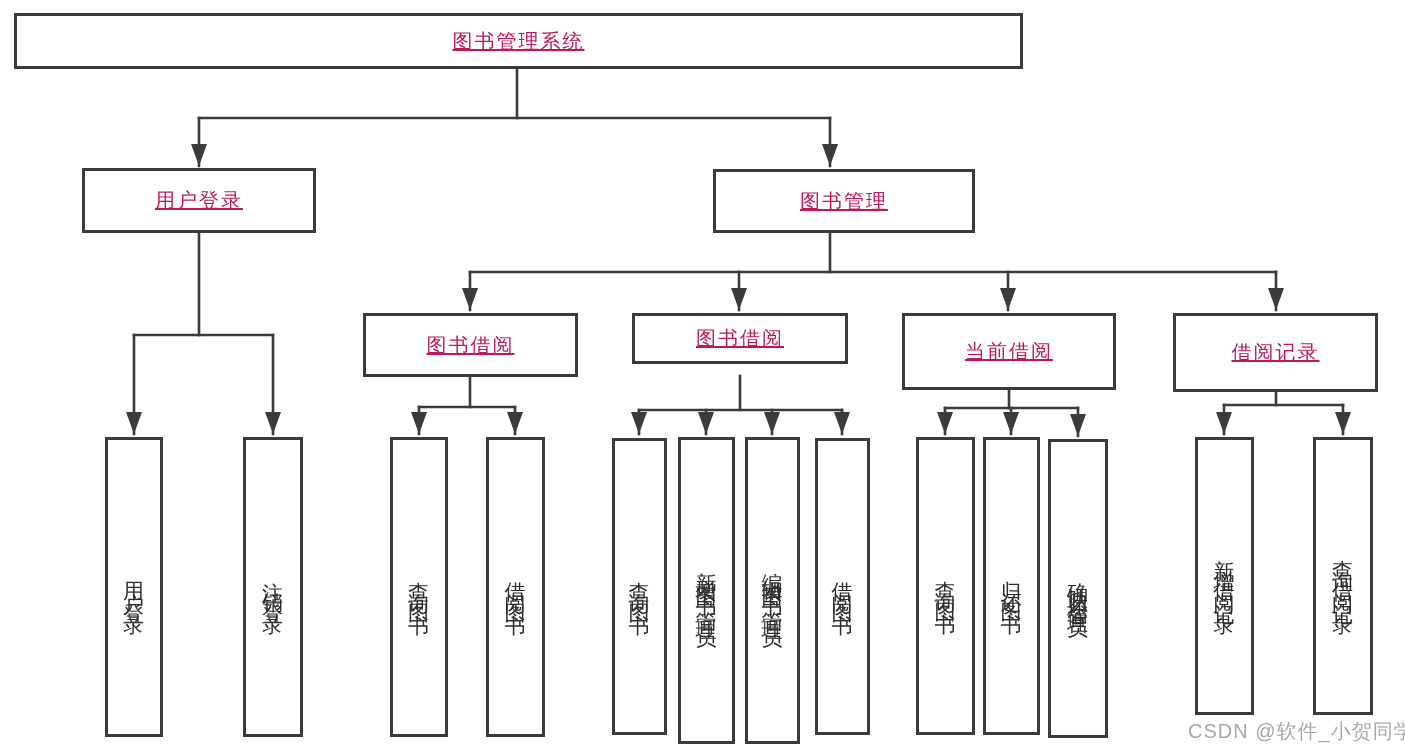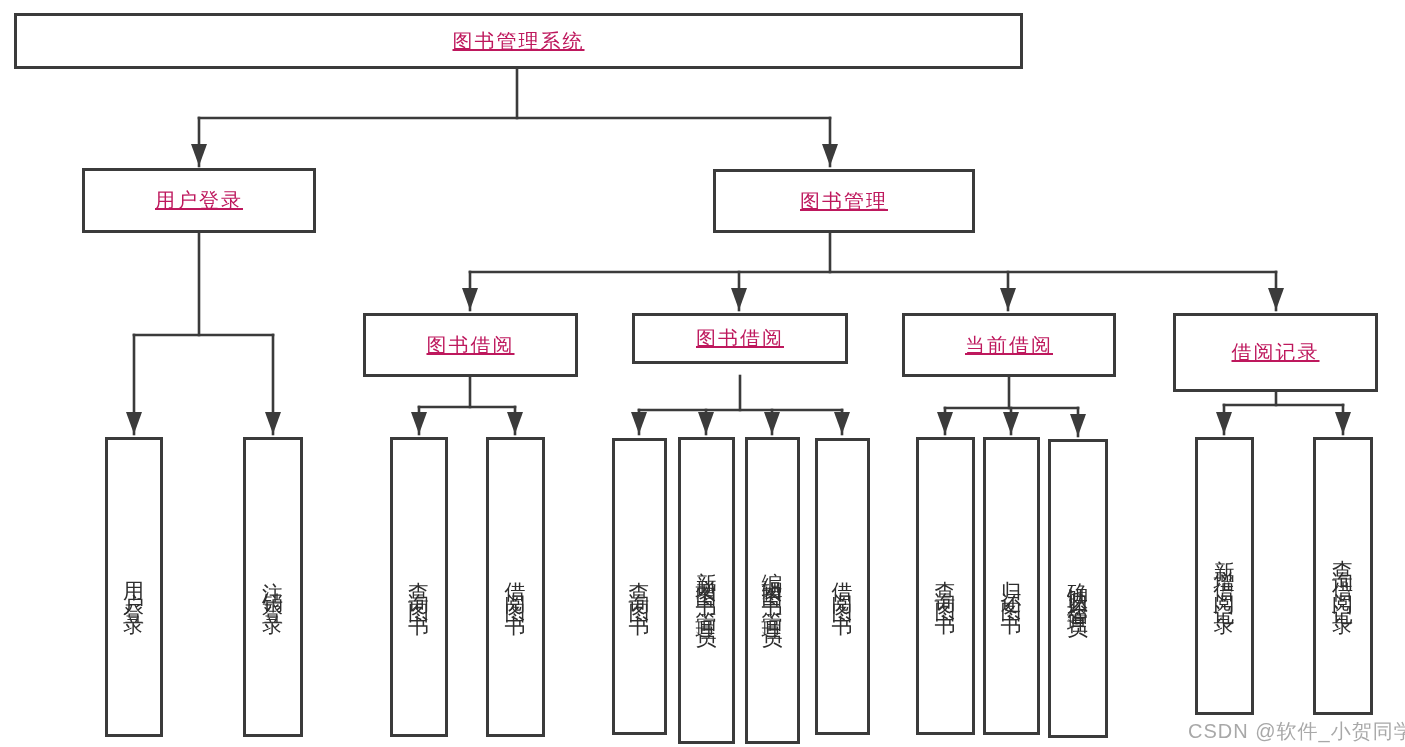--- a/index.html
+++ b/index.html
@@ -109,21 +109,21 @@
   <div class="node lvl" style="left:713px;top:169px;width:262px;height:64px">
     <span class="lbl">图书管理</span>
   </div>
 
   <div class="node lvl" style="left:363px;top:313px;width:215px;height:64px">
     <span class="lbl">图书借阅</span>
   </div>
   <div class="node lvl" style="left:632px;top:313px;width:216px;height:51px">
     <span class="lbl">图书借阅</span>
   </div>
-  <div class="node lvl" style="left:902px;top:313px;width:214px;height:64px">
+  <div class="node lvl" style="left:902px;top:313px;width:214px;height:77px">
     <span class="lbl">当前借阅</span>
   </div>
   <div class="node lvl" style="left:1173px;top:313px;width:205px;height:79px">
     <span class="lbl">借阅记录</span>
   </div>
 
   <div class="node leaf" style="left:105px;top:437px;width:58px;height:300px">
     <span class="lbl">用户登录</span>
   </div>
   <div class="node leaf" style="left:243px;top:437px;width:60px;height:300px">

